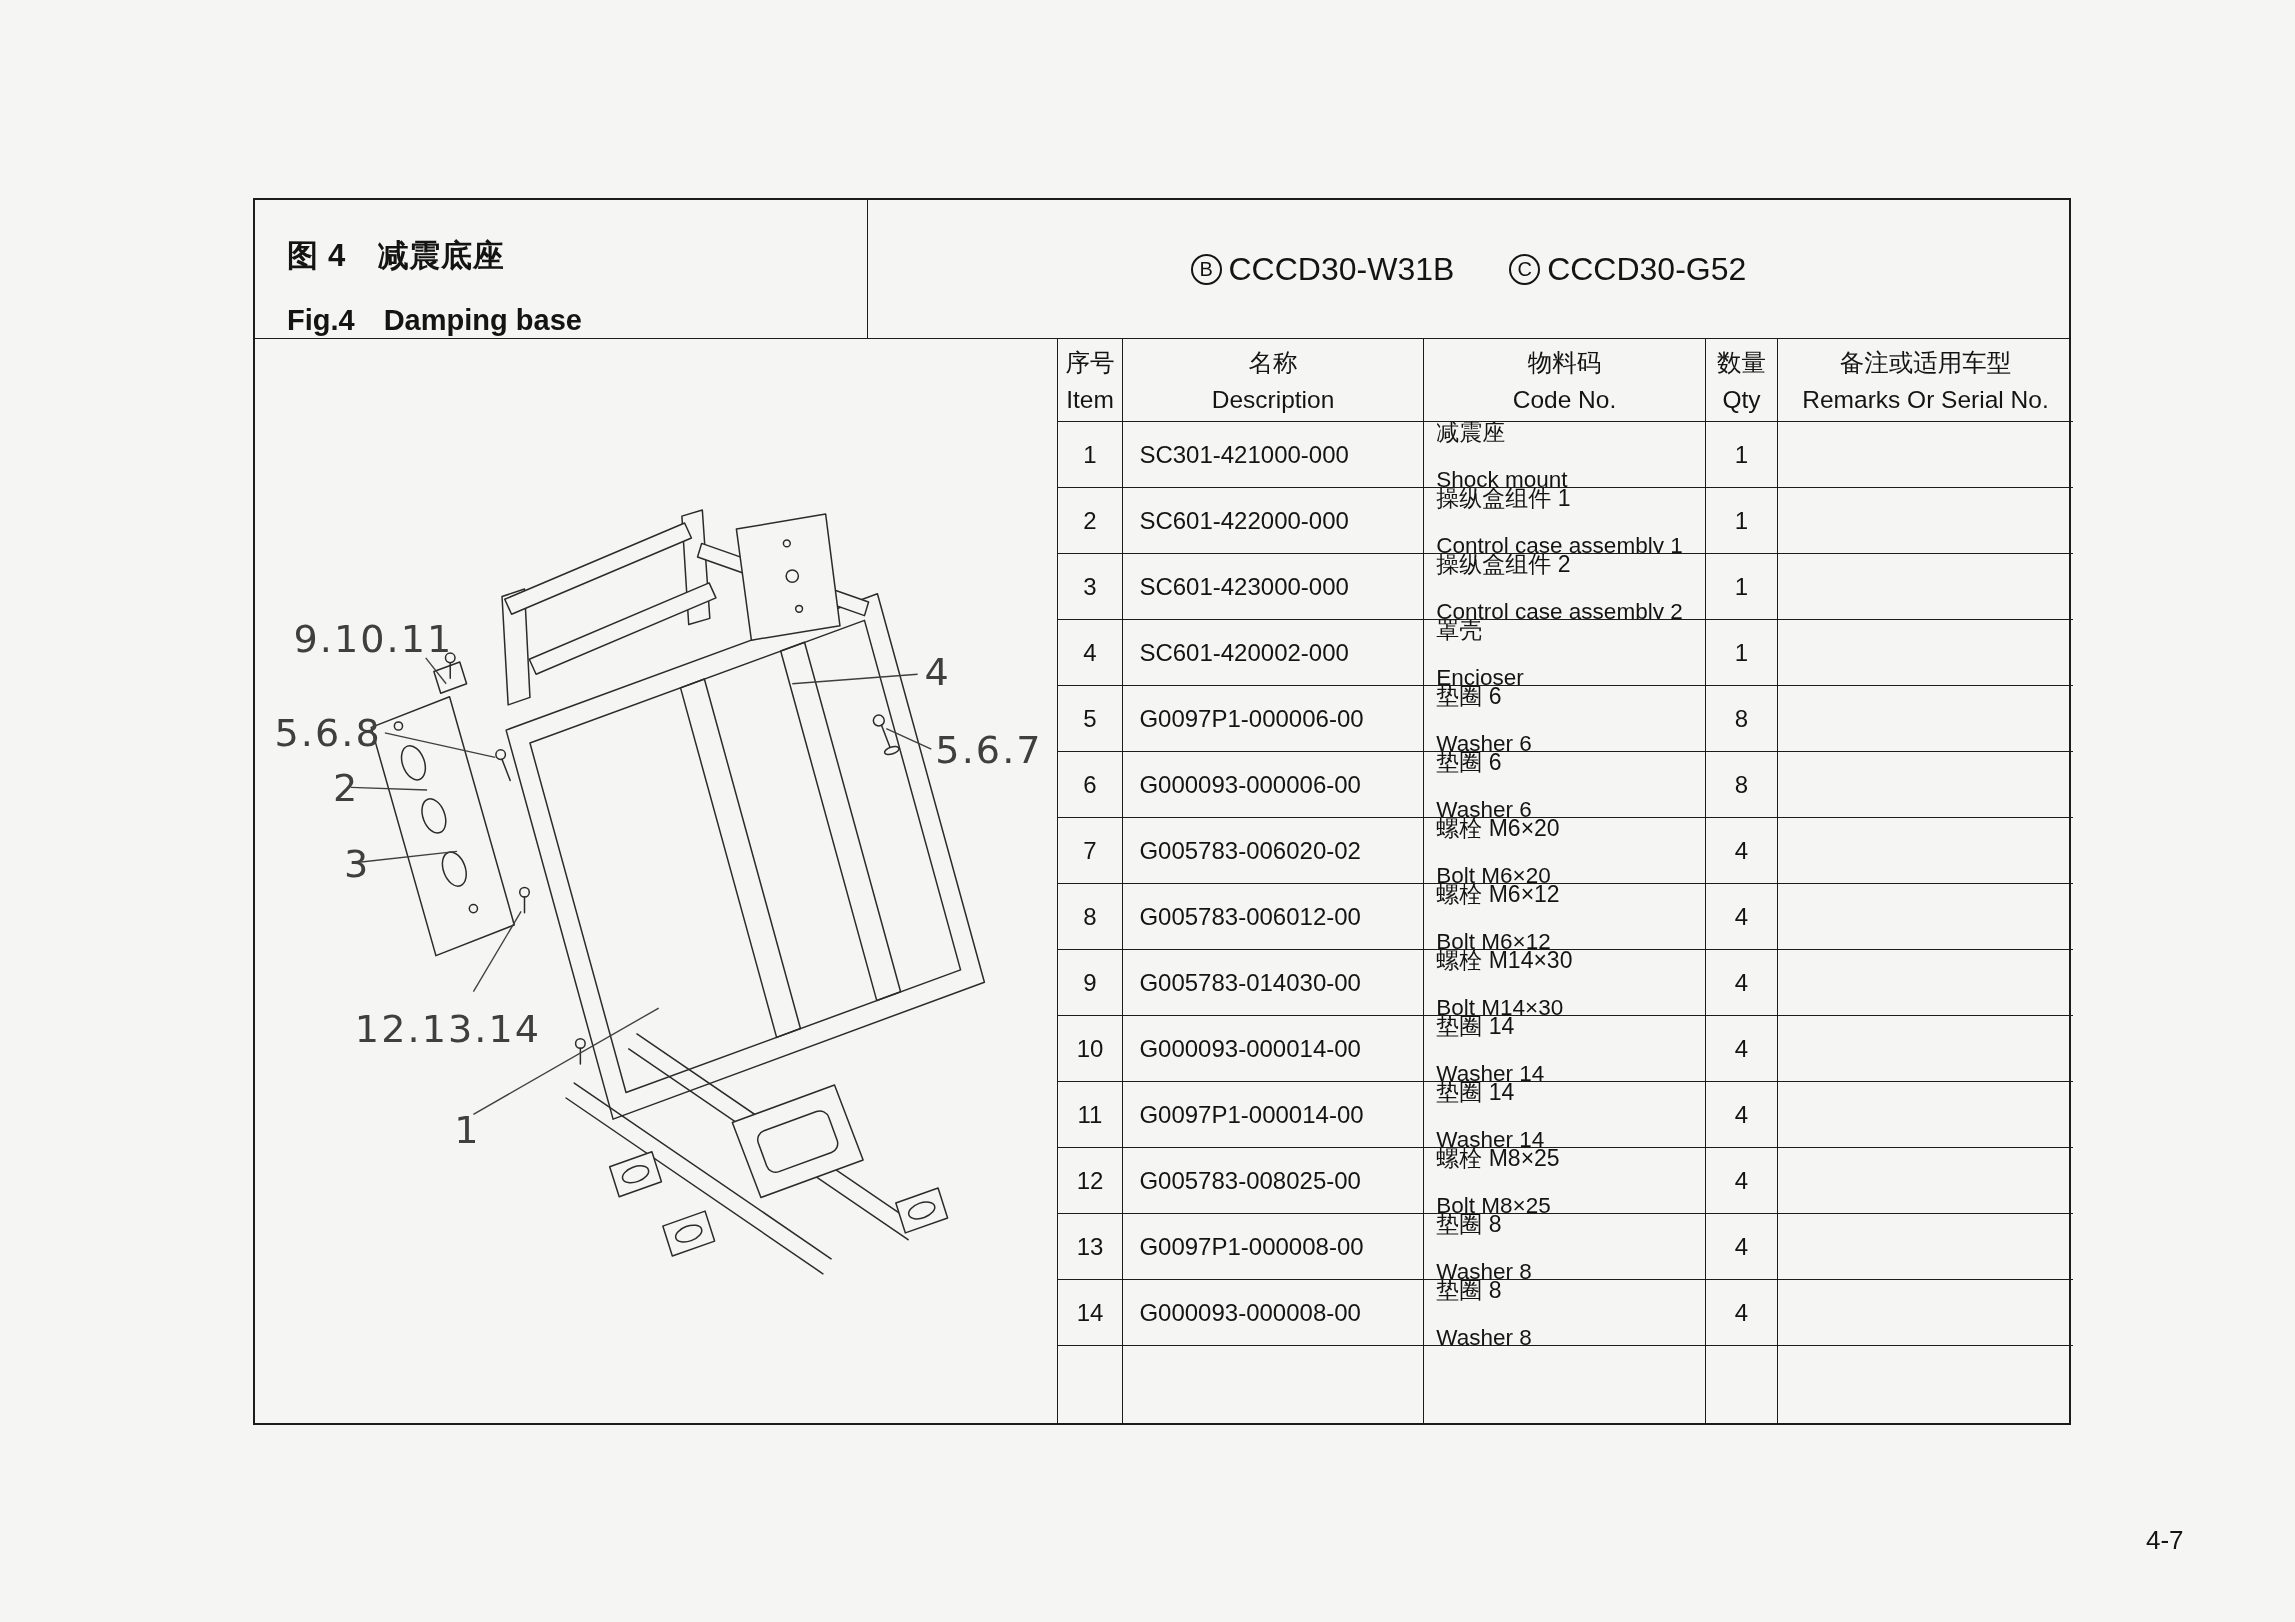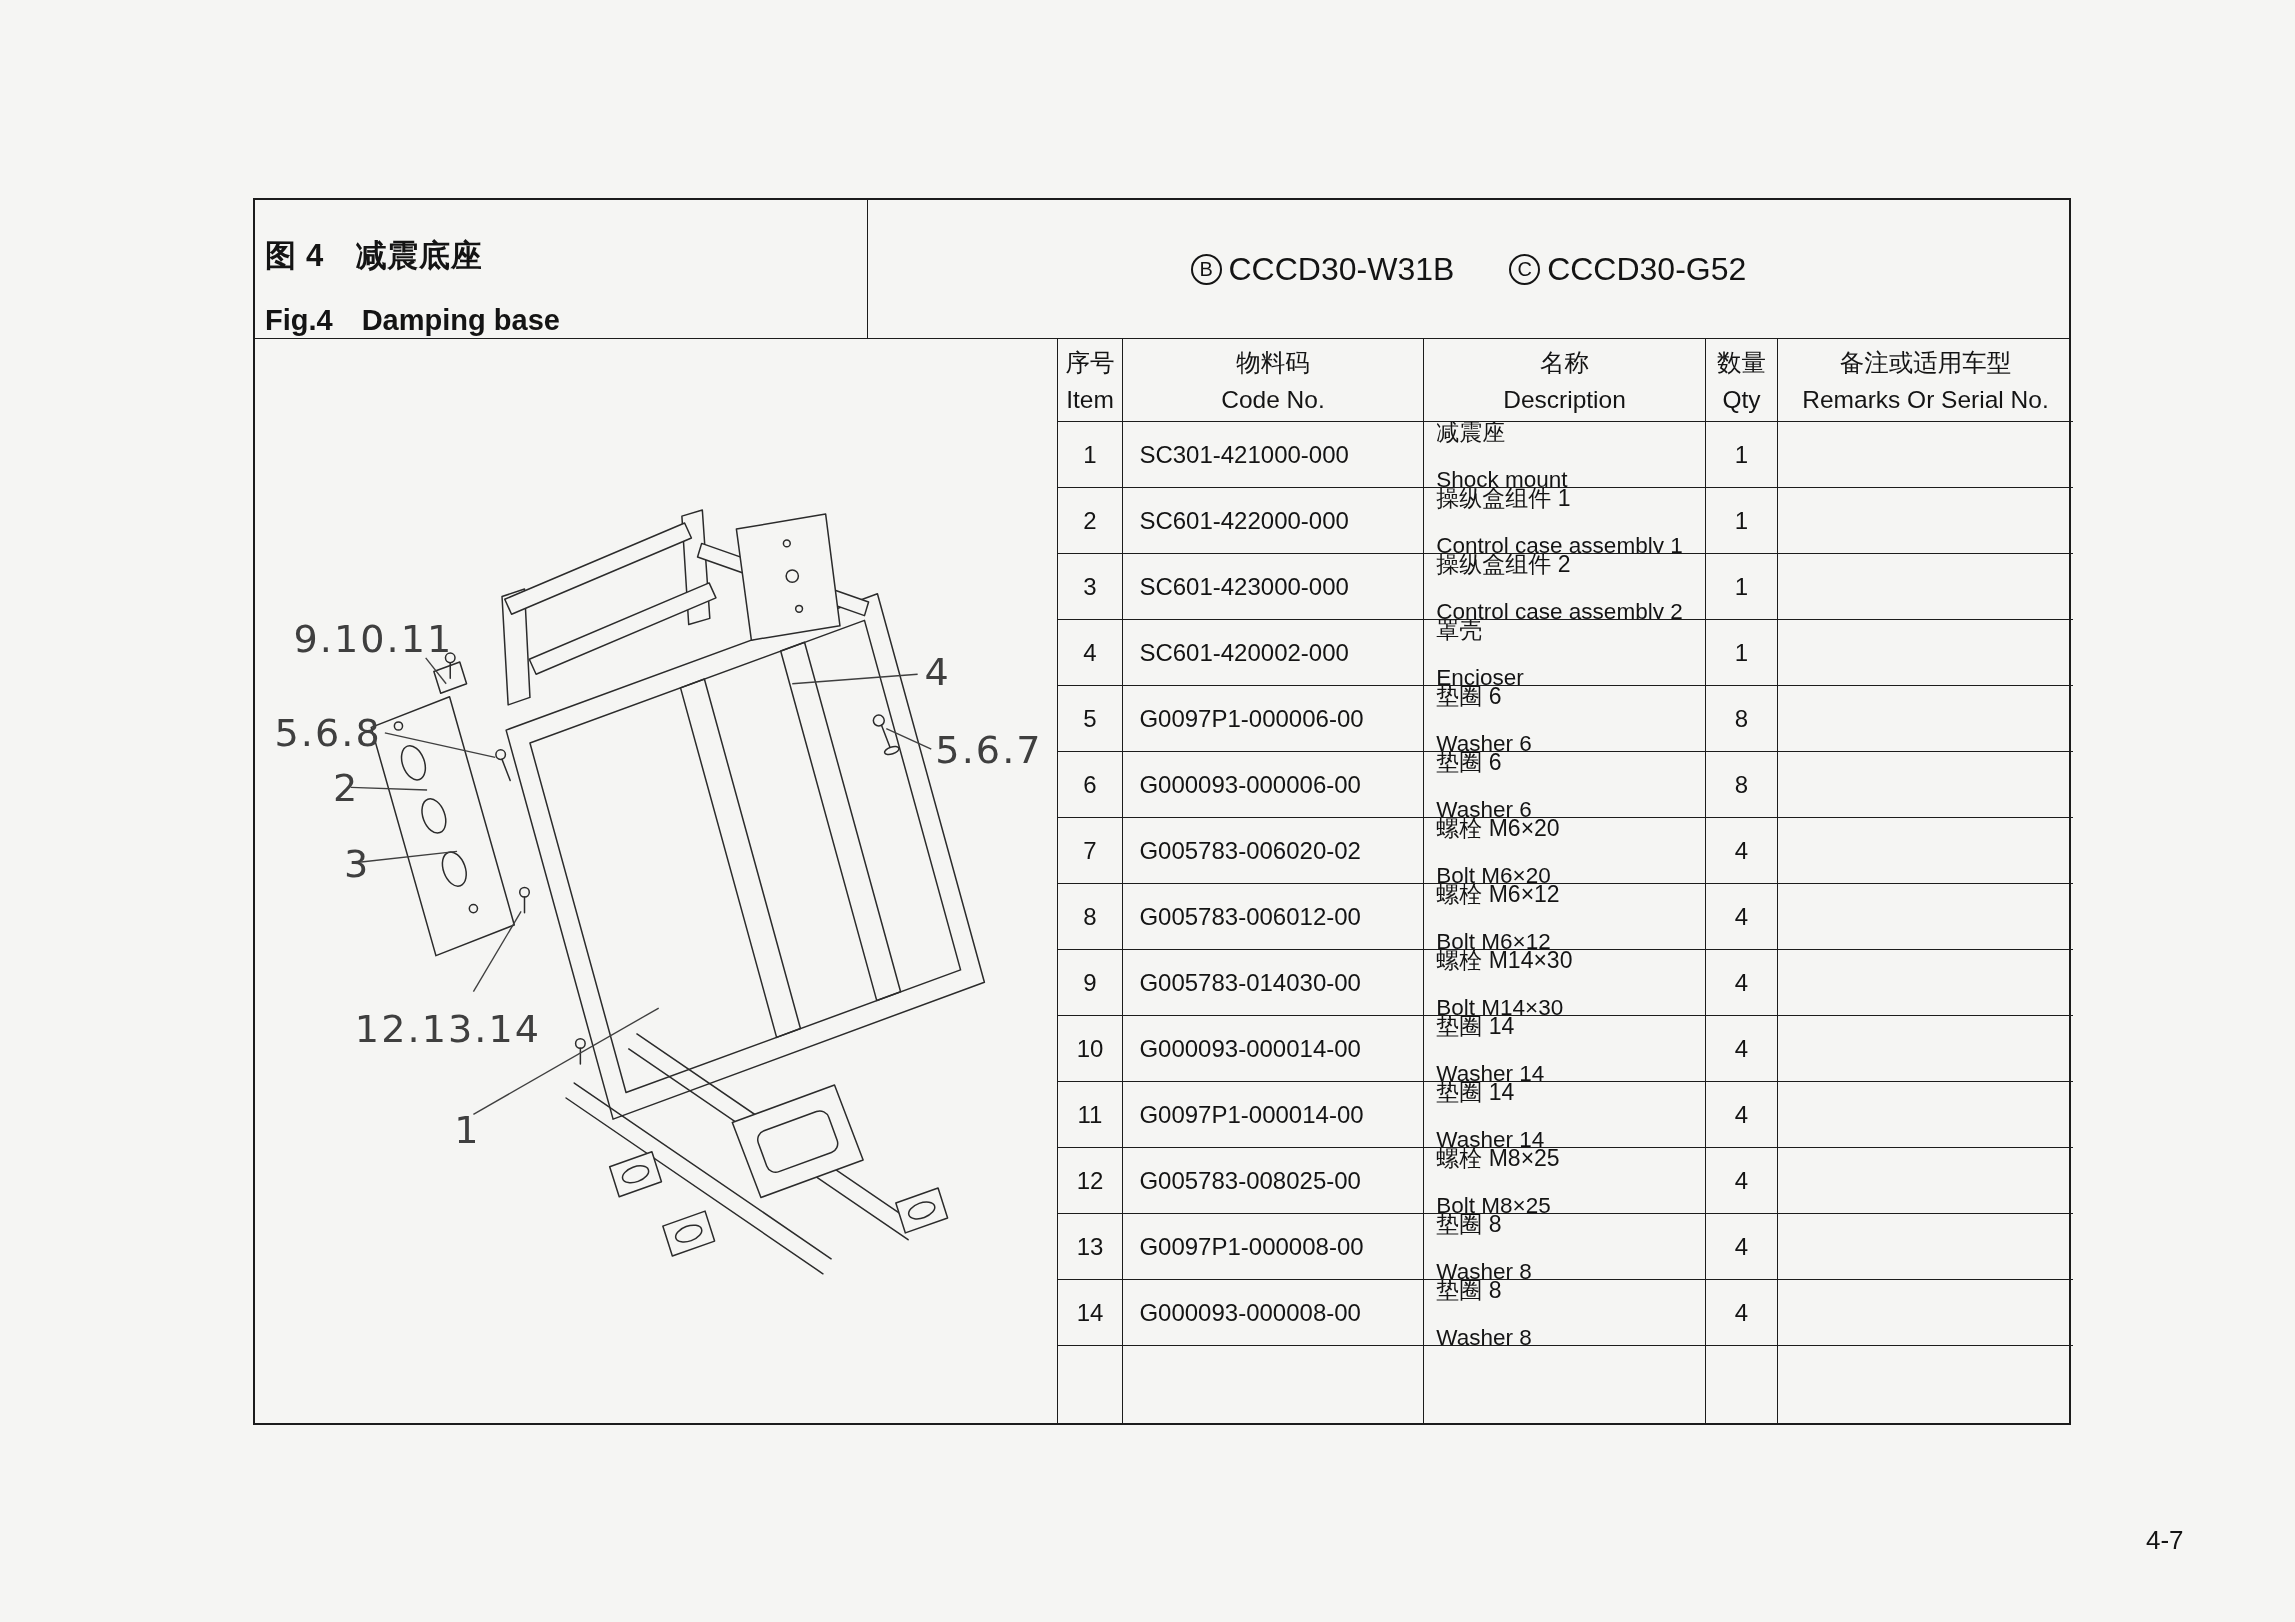--- a/index.html
+++ b/index.html
@@ -11,21 +11,21 @@
   }
   .frame {
     position: absolute; left: 253px; top: 198px;
     width: 1818px; height: 1227px;
     border: 2px solid #1c1c1c;
   }
   
   .header { position: absolute; left: 0; top: 0; right: 0; height: 139px; border-bottom: 1.4px solid #1c1c1c; }
   .header-left {
     position: absolute; left: 0; top: 0; width: 613px; height: 100%;
-    border-right: 1.4px solid #1c1c1c; padding: 35px 0 0 10px;
+    border-right: 1.4px solid #1c1c1c; padding: 35px 0 0 32px;
   }
   .title-zh { font-size: 31px; font-weight: 700; white-space: pre; letter-spacing: 0.7px; }
   .title-en { font-size: 29px; font-weight: 700; white-space: pre; margin-top: 24px; }
   .header-right {
     position: absolute; left: 613px; right: 0; top: 0; height: 100%;
     display: flex; align-items: center; justify-content: center; gap: 55px;
     font-size: 32px;
   }
   .model { display: inline-flex; align-items: center; gap: 6.8px; }
   .circ {
@@ -160,28 +160,28 @@
       </svg>
     </div>
 
     <div class="ptable">
 
       <div class="cell th center">
         <span>序号</span>
         <span>Item</span>
       </div>
       <div class="cell th center">
+        <span>名称</span>
+        <span>Description</span>
+      </div>
+      <div class="cell th center">
         <span>物料码</span>
         <span>Code No.</span>
       </div>
       <div class="cell th center">
-        <span>名称</span>
-        <span>Description</span>
-      </div>
-      <div class="cell th center">
         <span>数量</span>
         <span>Qty</span>
       </div>
       <div class="cell th center">
         <span>备注或适用车型</span>
         <span>Remarks Or Serial No.</span>
       </div>
 
       <div class="cell td center">1</div>
       <div class="cell td left">SC301-421000-000</div>

